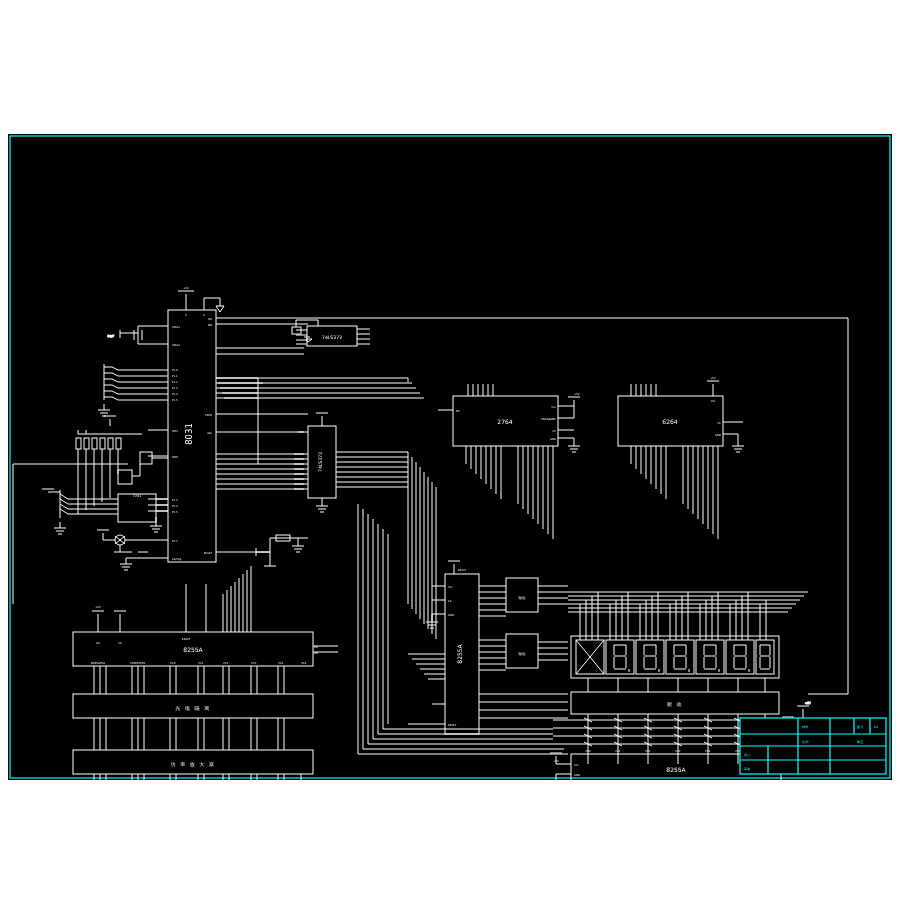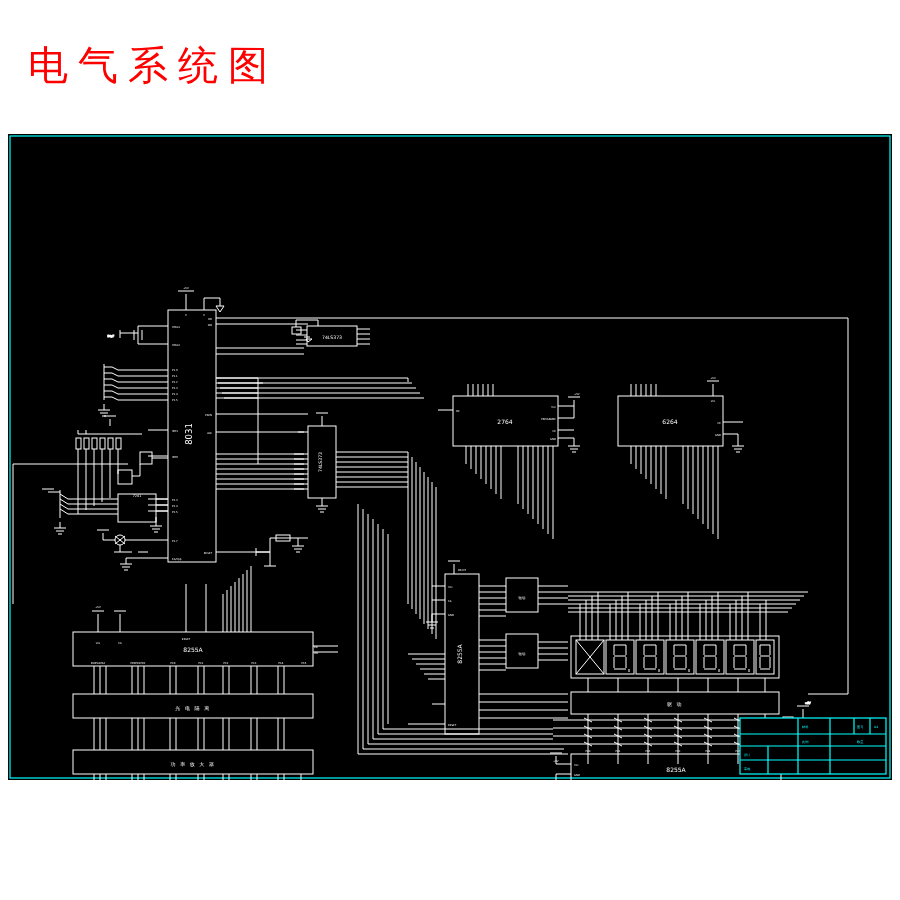--- a/index.html
+++ b/index.html
@@ -18,21 +18,20 @@
   .t5{font-size:6px;}
   .t7{font-size:8.5px;}
   .cn2{font-size:5px;letter-spacing:1.5px;}
   .ctxt{fill:#00ffff;font-size:3.2px;}
 </style>
 </head>
 <body>
 
 <div id="root">
 
-  <div id="title">电气系统图</div>
 
   <div id="canvasWrap">
     <svg width="884" height="646" viewBox="0 0 884 646">
 
       <rect x="2" y="2" width="880" height="642" class="cy"></rect>
 
       <g class="w" stroke-width="0.7">
 
         <rect x="160" y="176" width="48" height="252"></rect>
 

